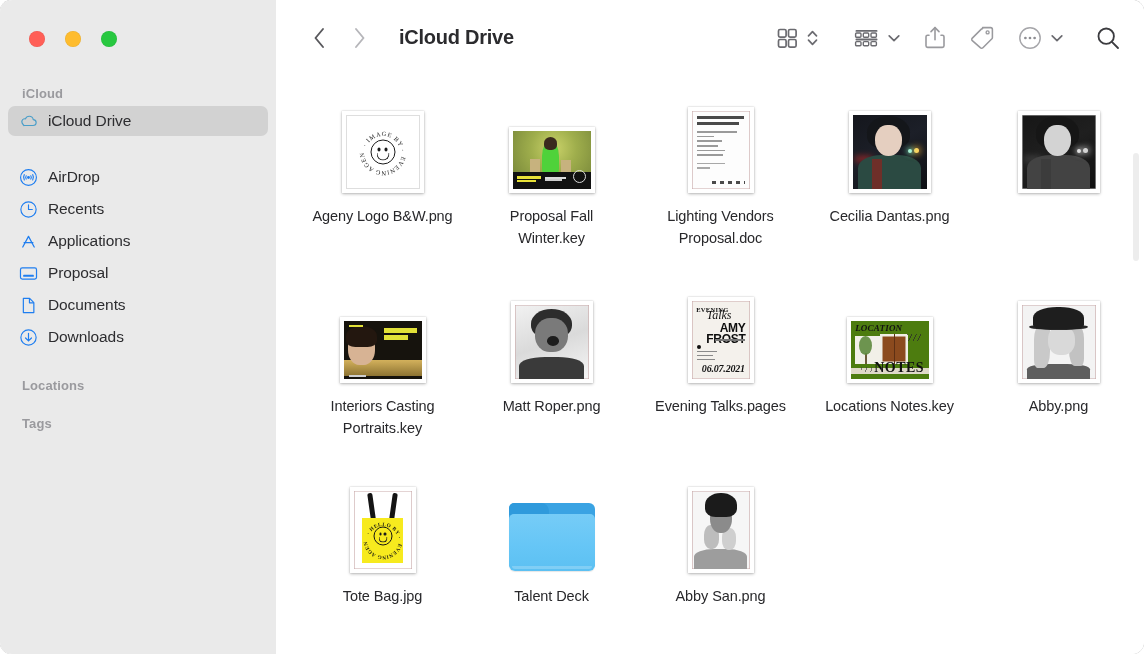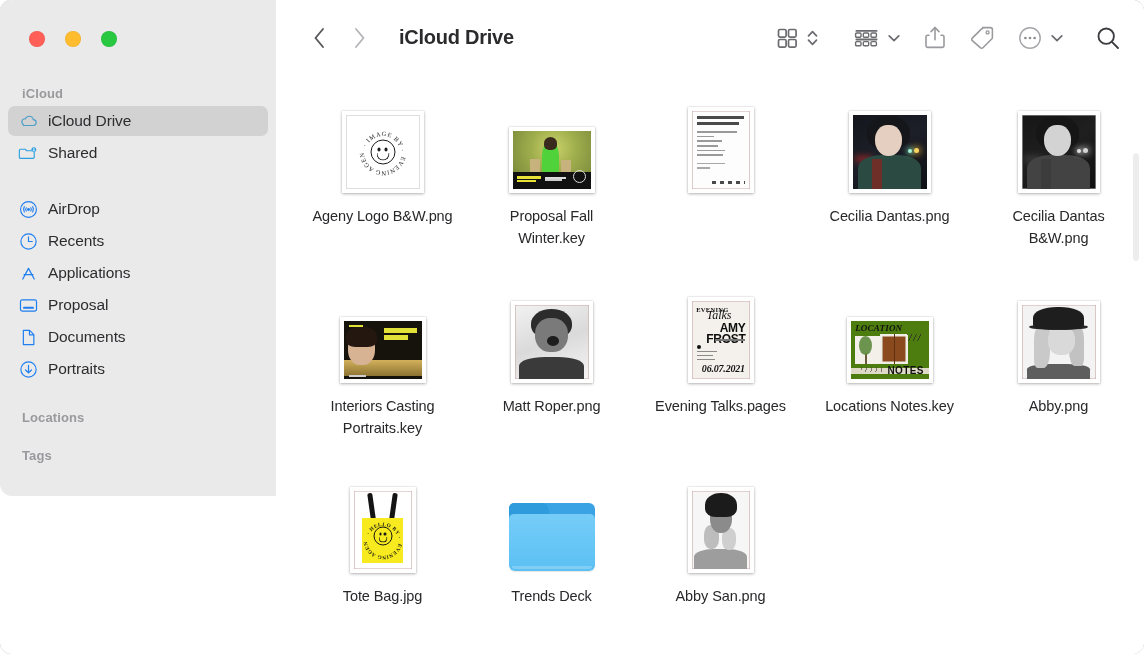--- a/index.html
+++ b/index.html
@@ -10,21 +10,21 @@
   }
   .window{
     position:relative; width:1144px; height:654px;
     border-radius:12px; overflow:hidden; display:flex;
     background:#ffffff;
     box-shadow:0 0 0 0.5px rgba(0,0,0,0.18);
   }
 
   
   .sidebar{
-    width:276px; height:496px; flex:0 0 276px;
+    width:276px; height:654px; flex:0 0 276px;
     background:#eaeaea;
     position:relative;
     border-top-left-radius:12px; border-bottom-left-radius:12px;
   }
   .traffic{
     position:absolute; left:29px; top:31px;
     display:flex; gap:20px; align-items:center;
   }
   .light{ width:16px; height:16px; border-radius:50%; display:block; }
   .light.red{ background:#ff5f57; box-shadow:inset 0 0 0 0.5px rgba(0,0,0,0.08); }
@@ -183,21 +183,21 @@
 
   
   .kn3{ background:#4d7c0f; position:relative; }
   .kn3 .door{ position:absolute; left:38%; top:22%; width:36%; height:52%; background:#8b4a1e; box-shadow:inset 0 0 0 2.5px #f0ede6; }
   .kn3 .door::after{ content:""; position:absolute; left:48%; top:0; bottom:0; width:1.5px; background:#5e3014; }
   .kn3 .wall{ position:absolute; left:6%; top:26%; width:32%; height:48%; background:#f2f0e8; }
   .kn3 .bush{ position:absolute; left:11%; top:25%; width:17%; height:34%; background:#5e8a3e; border-radius:50%; opacity:0.9; }
   .kn3 .trunk{ position:absolute; left:18.5%; top:56%; width:2.5px; height:18%; background:#6b5a3a; }
   .kn3 .ground{ position:absolute; left:0; right:0; bottom:9%; height:10%; background:#dfd9c8; }
   .kn3 .loc{ position:absolute; left:6%; top:4%; font-style:italic; font-weight:700; font-size:9px; color:#111; font-family:"Liberation Serif",serif; letter-spacing:0.2px; }
-  .kn3 .notes{ position:absolute; right:6%; bottom:5%; font-weight:700; font-size:10px; color:#111; font-family:Liberation Sans, sans-serif; letter-spacing:0.4px; }
+  .kn3 .notes{ position:absolute; right:6%; bottom:5%; font-weight:700; font-size:14px; color:#111; font-family:Liberation Serif, serif; letter-spacing:0.4px; }
   .kn3 .scrib{ position:absolute; right:10%; top:22%; width:18%; height:12%;
       background:repeating-linear-gradient(115deg,#2a2a2a 0 1px,transparent 1px 4px); opacity:0.75; }
   .kn3 .scrib2{ position:absolute; left:14%; bottom:12%; width:30%; height:8%;
       background:repeating-linear-gradient(100deg,#3a3a3a 0 1px,transparent 1px 5px); opacity:0.6; }
 
   
   .docpg{ background:#fdfdfd; position:relative; }
   .docpg .hd{ position:absolute; left:9%; top:7%; right:9%; }
   .docpg .hd i{ display:block; height:2.6px; background:#4a4a4a; margin-bottom:3px; }
   .docpg .hd i:nth-child(2){ width:88%; }
@@ -294,31 +294,20 @@
     <div class="sb-section">iCloud</div>
     <div class="sb-list">
       <div class="sb-item selected">
         <span class="sb-icon">
           <svg width="21" height="21" viewBox="0 0 22 22">
               <path d="M6.2 15.2h9.4c2.0 0 3.4-1.4 3.4-3.1 0-1.7-1.3-3.0-3.0-3.1-.4-2.1-2.1-3.5-4.2-3.5-1.9 0-3.4 1.1-4.0 2.7-.2-.05-.4-.07-.6-.07-1.8 0-3.2 1.4-3.2 3.1 0 1.8 1.4 3.0 2.2 4z" fill="none" stroke="#4a9ec9" stroke-width="1.25" stroke-linejoin="round"></path>
             </svg>
         </span>
         <span>iCloud Drive</span>
       </div>
-      <div class="sb-item">
-        <span class="sb-icon">
-          <svg width="21" height="21" viewBox="0 0 22 22">
-            <path d="M2.8 6.6h5.0l1.2 1.5h6.6c.8 0 1.4.6 1.4 1.4v5.2c0 .8-.6 1.4-1.4 1.4H2.8c-.8 0-1.4-.6-1.4-1.4V8.0c0-.8.6-1.4 1.4-1.4z" fill="none" stroke="#2e9fe0" stroke-width="1.2" stroke-linejoin="round"></path>
-            <circle cx="16.6" cy="7.0" r="2.6" fill="#2e9fe0"></circle>
-            <circle cx="16.6" cy="6.3" r="0.85" fill="#fff"></circle>
-            <path d="M14.9 8.7c.35-.75 1.0-1.15 1.7-1.15s1.35.4 1.7 1.15z" fill="#fff"></path>
-          </svg>
-        </span>
-        <span>Shared</span>
-      </div>
     </div>
 
     <div class="group-gap"></div>
 
     <div class="sb-list">
 
       <div class="sb-item">
         <span class="sb-icon">
           <svg width="21" height="21" viewBox="0 0 22 22">
             <circle cx="11" cy="11" r="8.3" fill="none" stroke="#1f7ef0" stroke-width="1.2"></circle>
@@ -372,21 +361,21 @@
         <span>Documents</span>
       </div>
 
       <div class="sb-item">
         <span class="sb-icon">
           <svg width="21" height="21" viewBox="0 0 22 22">
             <circle cx="11" cy="11" r="8.0" fill="none" stroke="#1f7ef0" stroke-width="1.2"></circle>
             <path d="M11 6.6v8.0M7.9 11.5 11 14.6l3.1-3.1" fill="none" stroke="#1f7ef0" stroke-width="1.25" stroke-linecap="round" stroke-linejoin="round"></path>
           </svg>
         </span>
-        <span>Portraits</span>
+        <span>Downloads</span>
       </div>
     </div>
 
     <div class="group-gap"></div>
     <div class="sb-section">Locations</div>
 
     <div class="group-gap-sm"></div>
     <div class="sb-section">Tags</div>
 
   </aside>
@@ -569,20 +558,21 @@
                     <i></i>
                   </div>
               <div class="ft">
                     <i></i>
                     <i></i>
                   </div>
               <div class="pr"></div>
             </div>
               </div>
           </div>
+          <div class="label">Lighting Vendors Proposal.doc</div>
         </div>
 
         <div class="cell">
           <div class="thumb">
             <div class="pic sq">
                 <div class="inner p-cecilia">
               <div class="glow"></div>
               <div class="bodyc"></div>
                   <div class="stripe"></div>
               <div class="hairc"></div>
@@ -602,21 +592,20 @@
               <div class="glow"></div>
               <div class="bodyc"></div>
                   <div class="stripe"></div>
               <div class="hairc"></div>
                   <div class="facec"></div>
               <div class="lamp"></div>
                   <div class="lamp2"></div>
             </div>
               </div>
           </div>
-          <div class="label">Cecilia Dantas B&amp;W.png</div>
         </div>
 
 
         <div class="cell">
           <div class="thumb">
             <div class="pic land">
                 <div class="inner kn2">
               <div class="table"></div>
               <div class="face"></div>
                   <div class="hair"></div>
@@ -733,21 +722,21 @@
         </div>
 
         <div class="cell">
           <div class="thumb">
             <div class="folder">
                 <div class="back"></div>
                 <div class="tab"></div>
                 <div class="front"></div>
               </div>
           </div>
-          <div class="label">Trends Deck</div>
+          <div class="label">Talent Deck</div>
         </div>
 
         <div class="cell">
           <div class="thumb">
             <div class="pic port">
                 <div class="inner p-vera bordered">
               <div class="sh"></div>
               <div class="hnd"></div>
                   <div class="hnd2"></div>
               <div class="f"></div>

